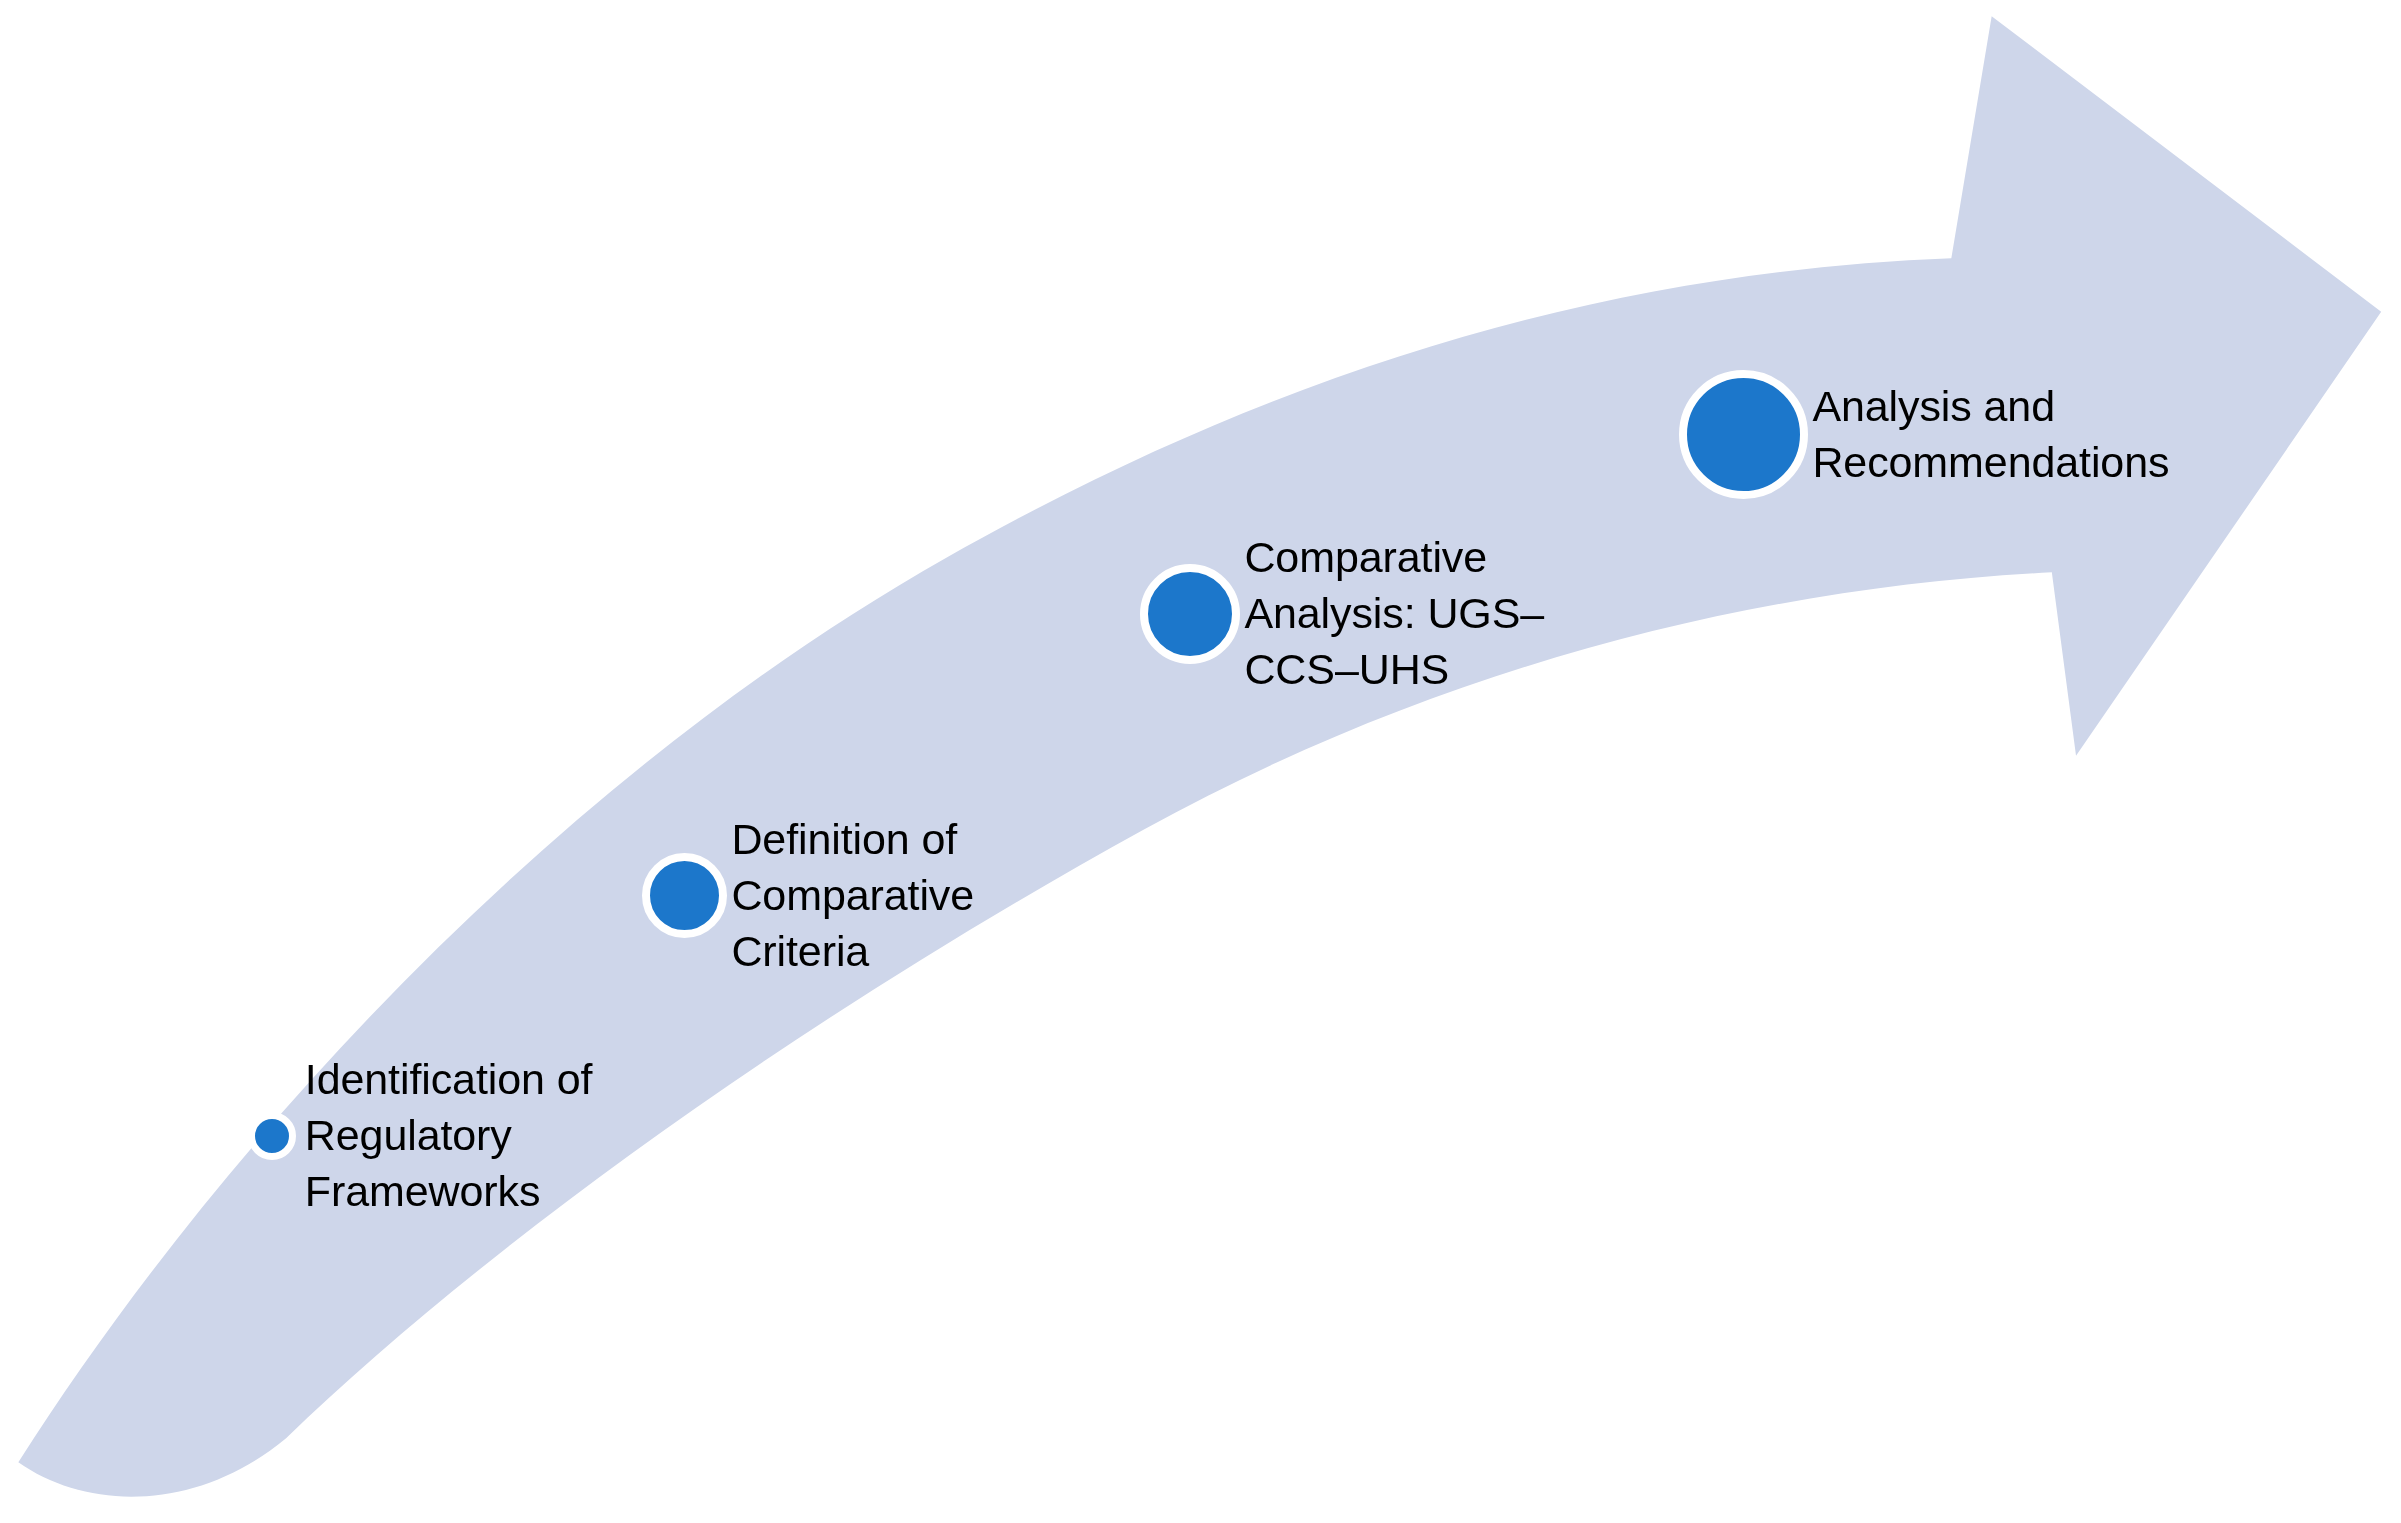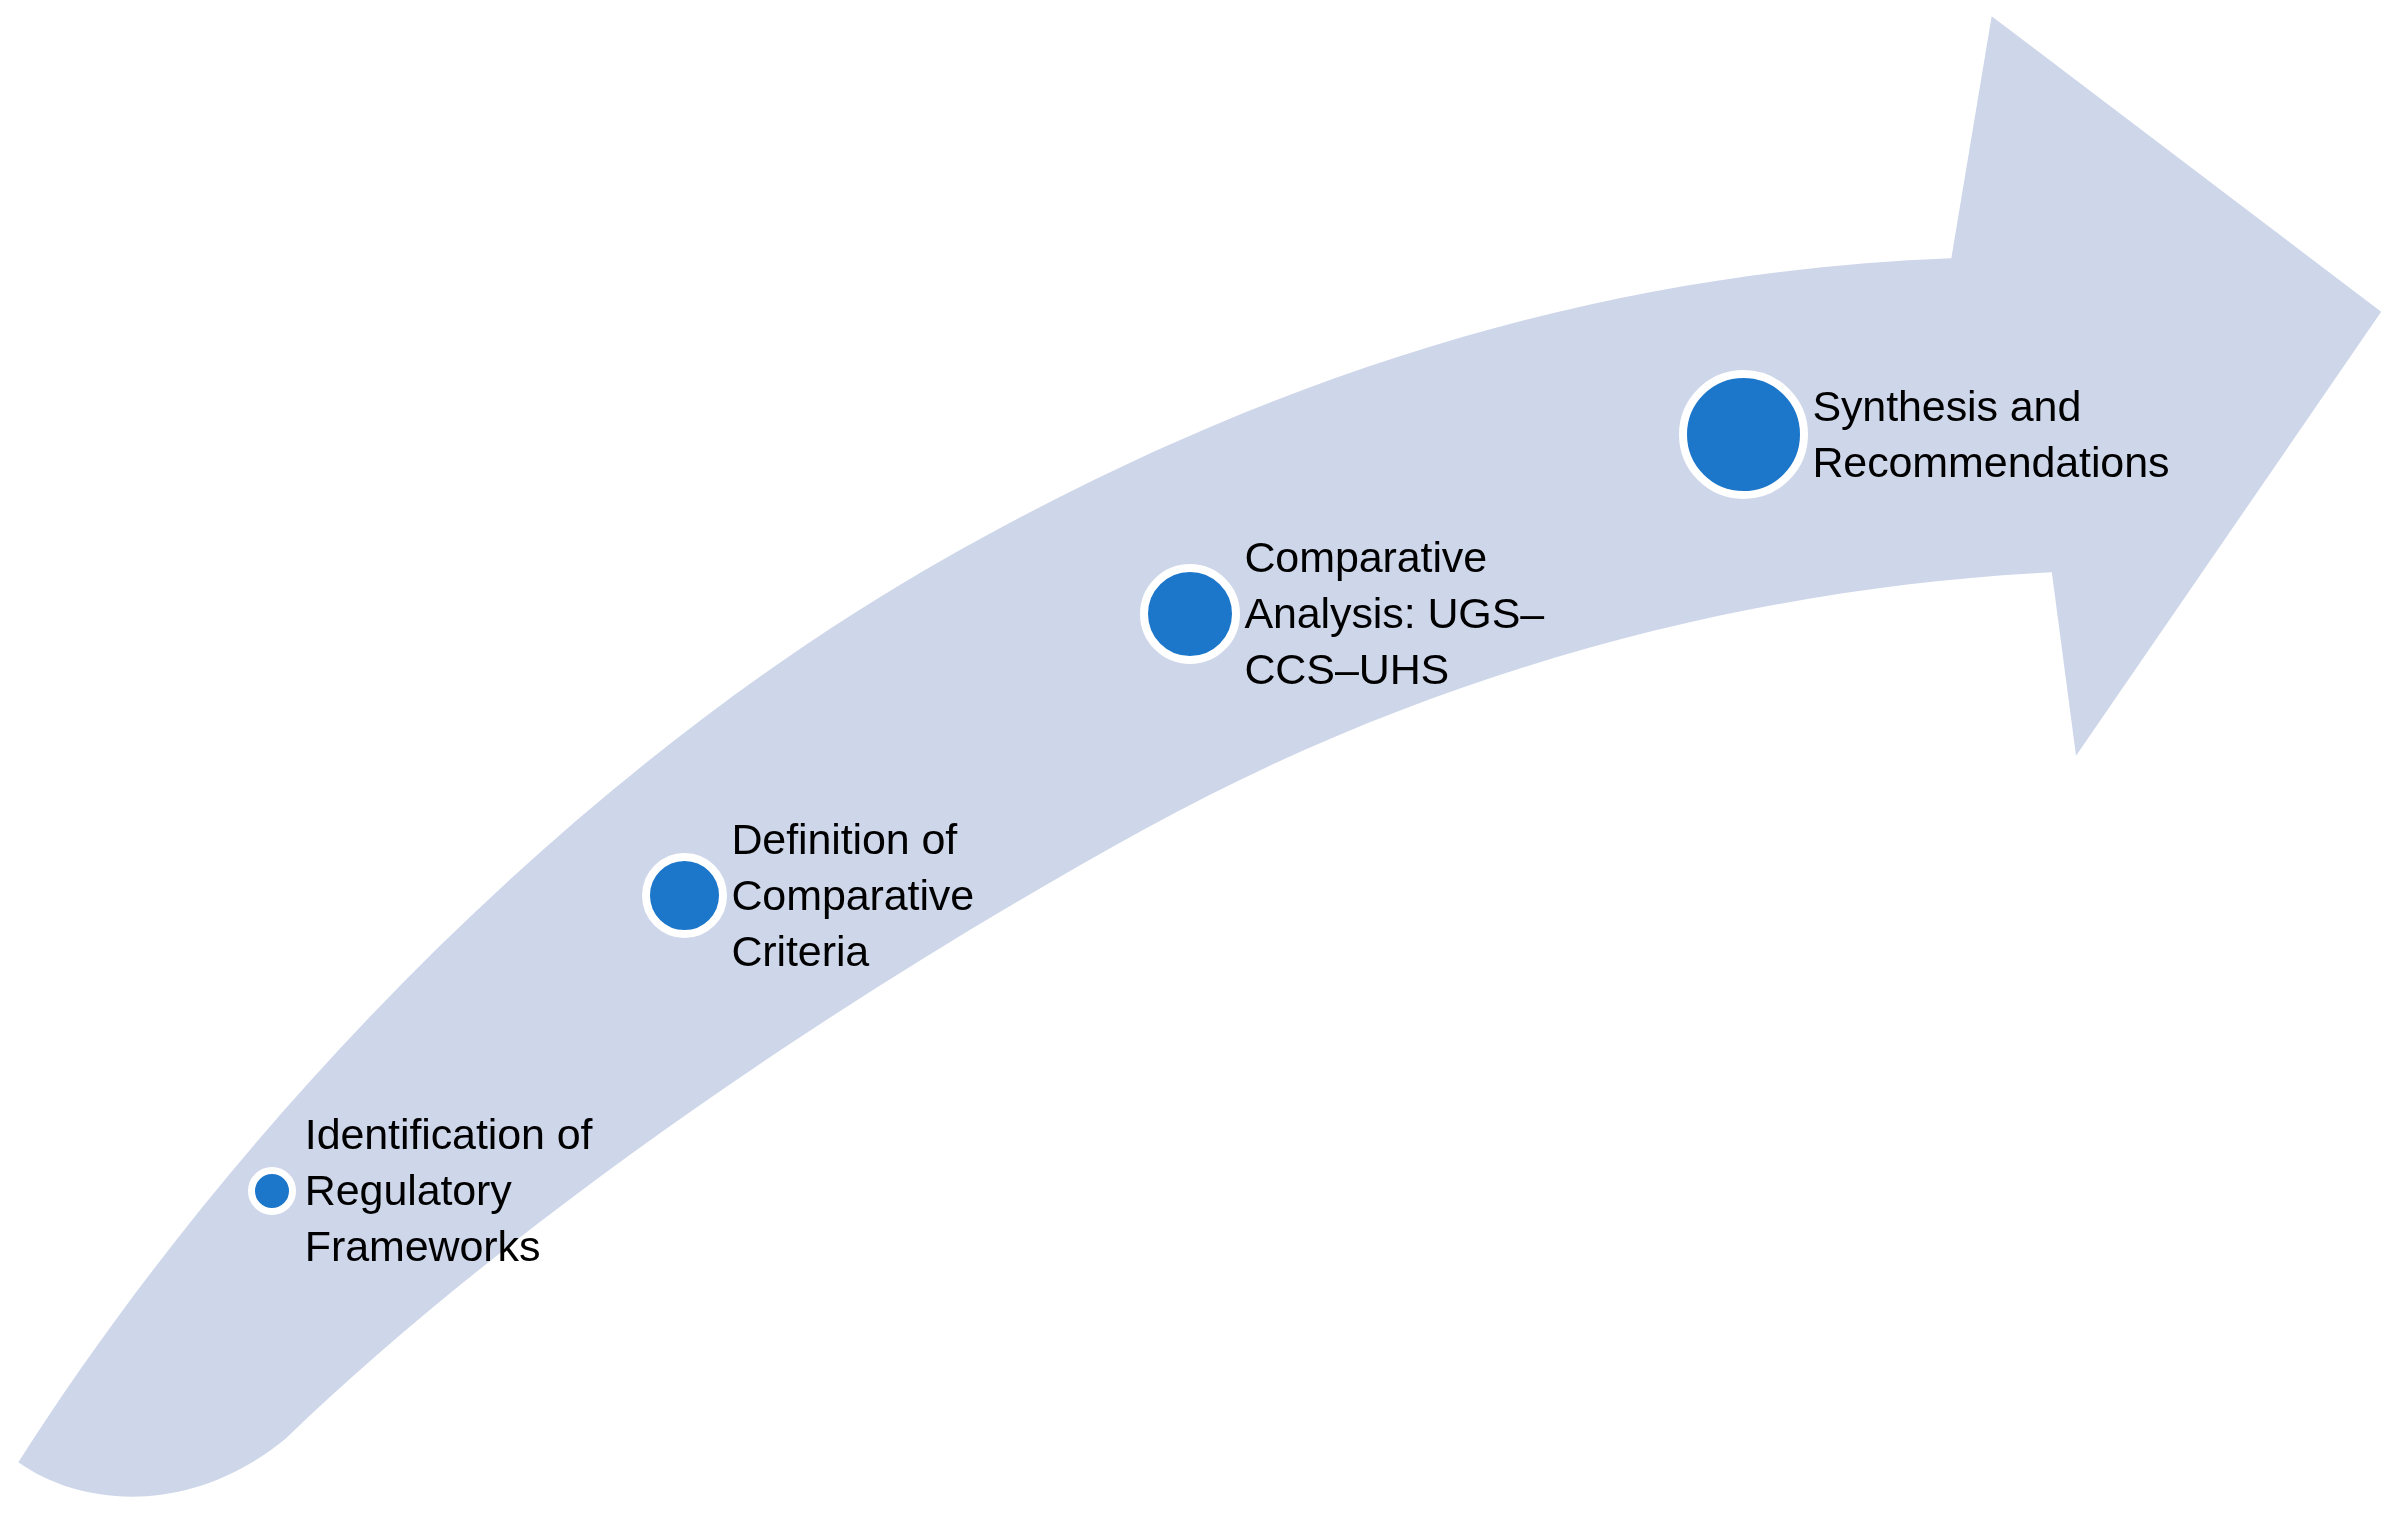--- a/index.html
+++ b/index.html
@@ -41,21 +41,21 @@
   .node-label {
     color: #000000;
     font-family: "Liberation Sans", sans-serif;
     font-weight: 400;
     white-space: pre-line;
     line-height: 1.30;
     letter-spacing: -0.1px;
   }
 
   
-  #milestone-1 { left: 248px; top: 1107px; }
+  #milestone-1 { left: 248px; top: 1052px; }
   #milestone-1 .node-dot {
     width: 48px; height: 48px;
     border: 7.3px solid #ffffff;
     margin-right: 8.8px;
   }
   #milestone-1 .node-label { font-size: 43px; }
 
   
   #milestone-2 { left: 642px; top: 776px; margin-top: 36px; }
   #milestone-2 .node-dot {
@@ -119,18 +119,18 @@
 
   <div class="milestone" id="milestone-3">
     <span class="node-dot"></span>
     <span class="node-label">Comparative
 Analysis: UGS–
 CCS–UHS</span>
   </div>
 
   <div class="milestone" id="milestone-4">
     <span class="node-dot"></span>
-    <span class="node-label">Synthesis and
+    <span class="node-label">Analysis and
 Recommendations</span>
   </div>
 
 </div>
 
 
 </body></html>

